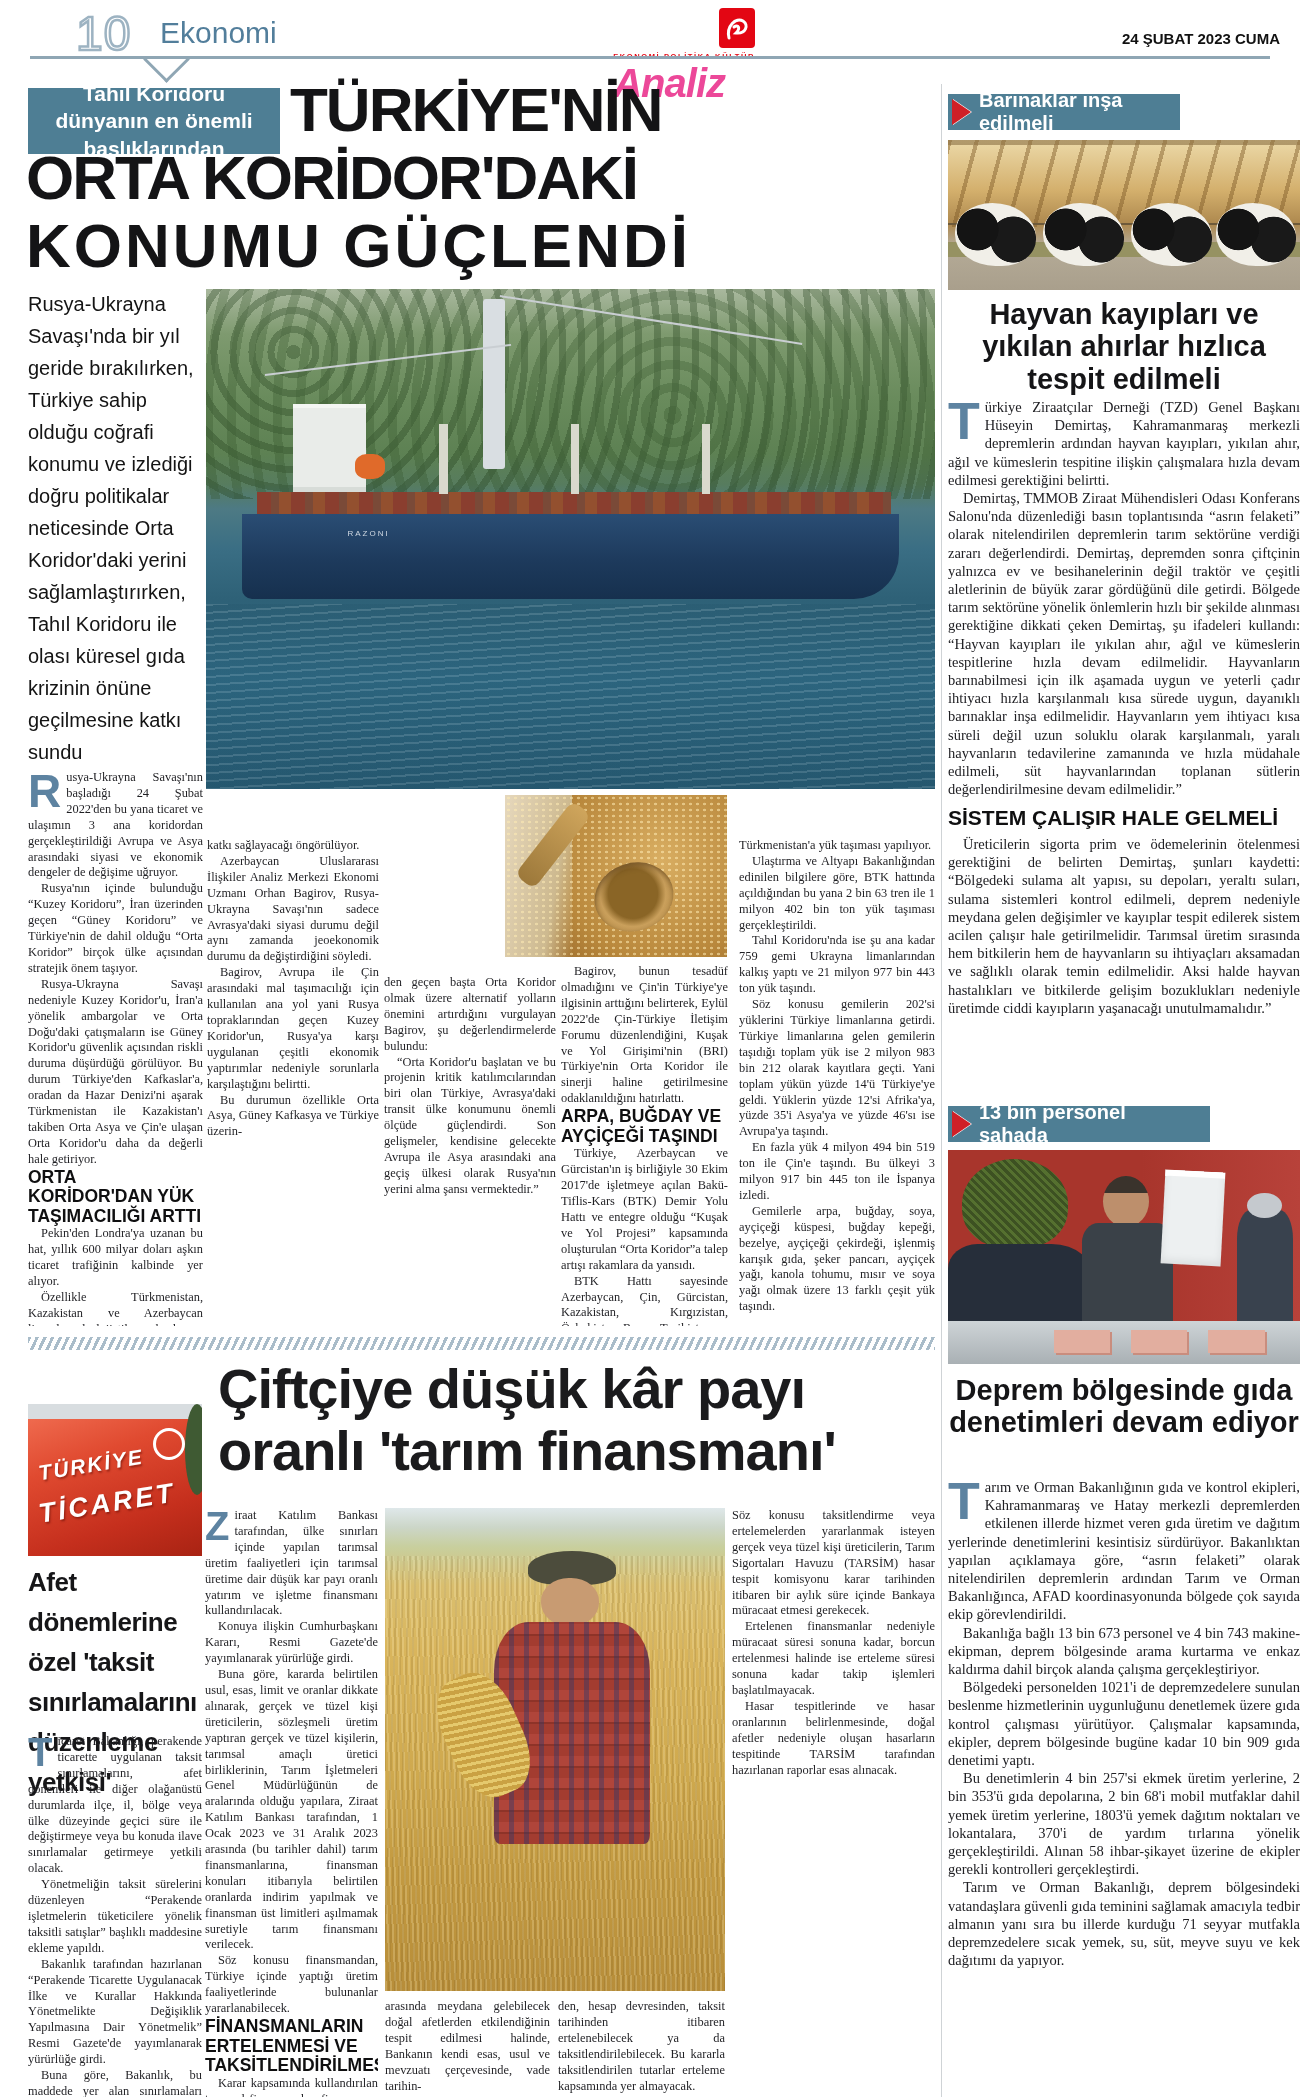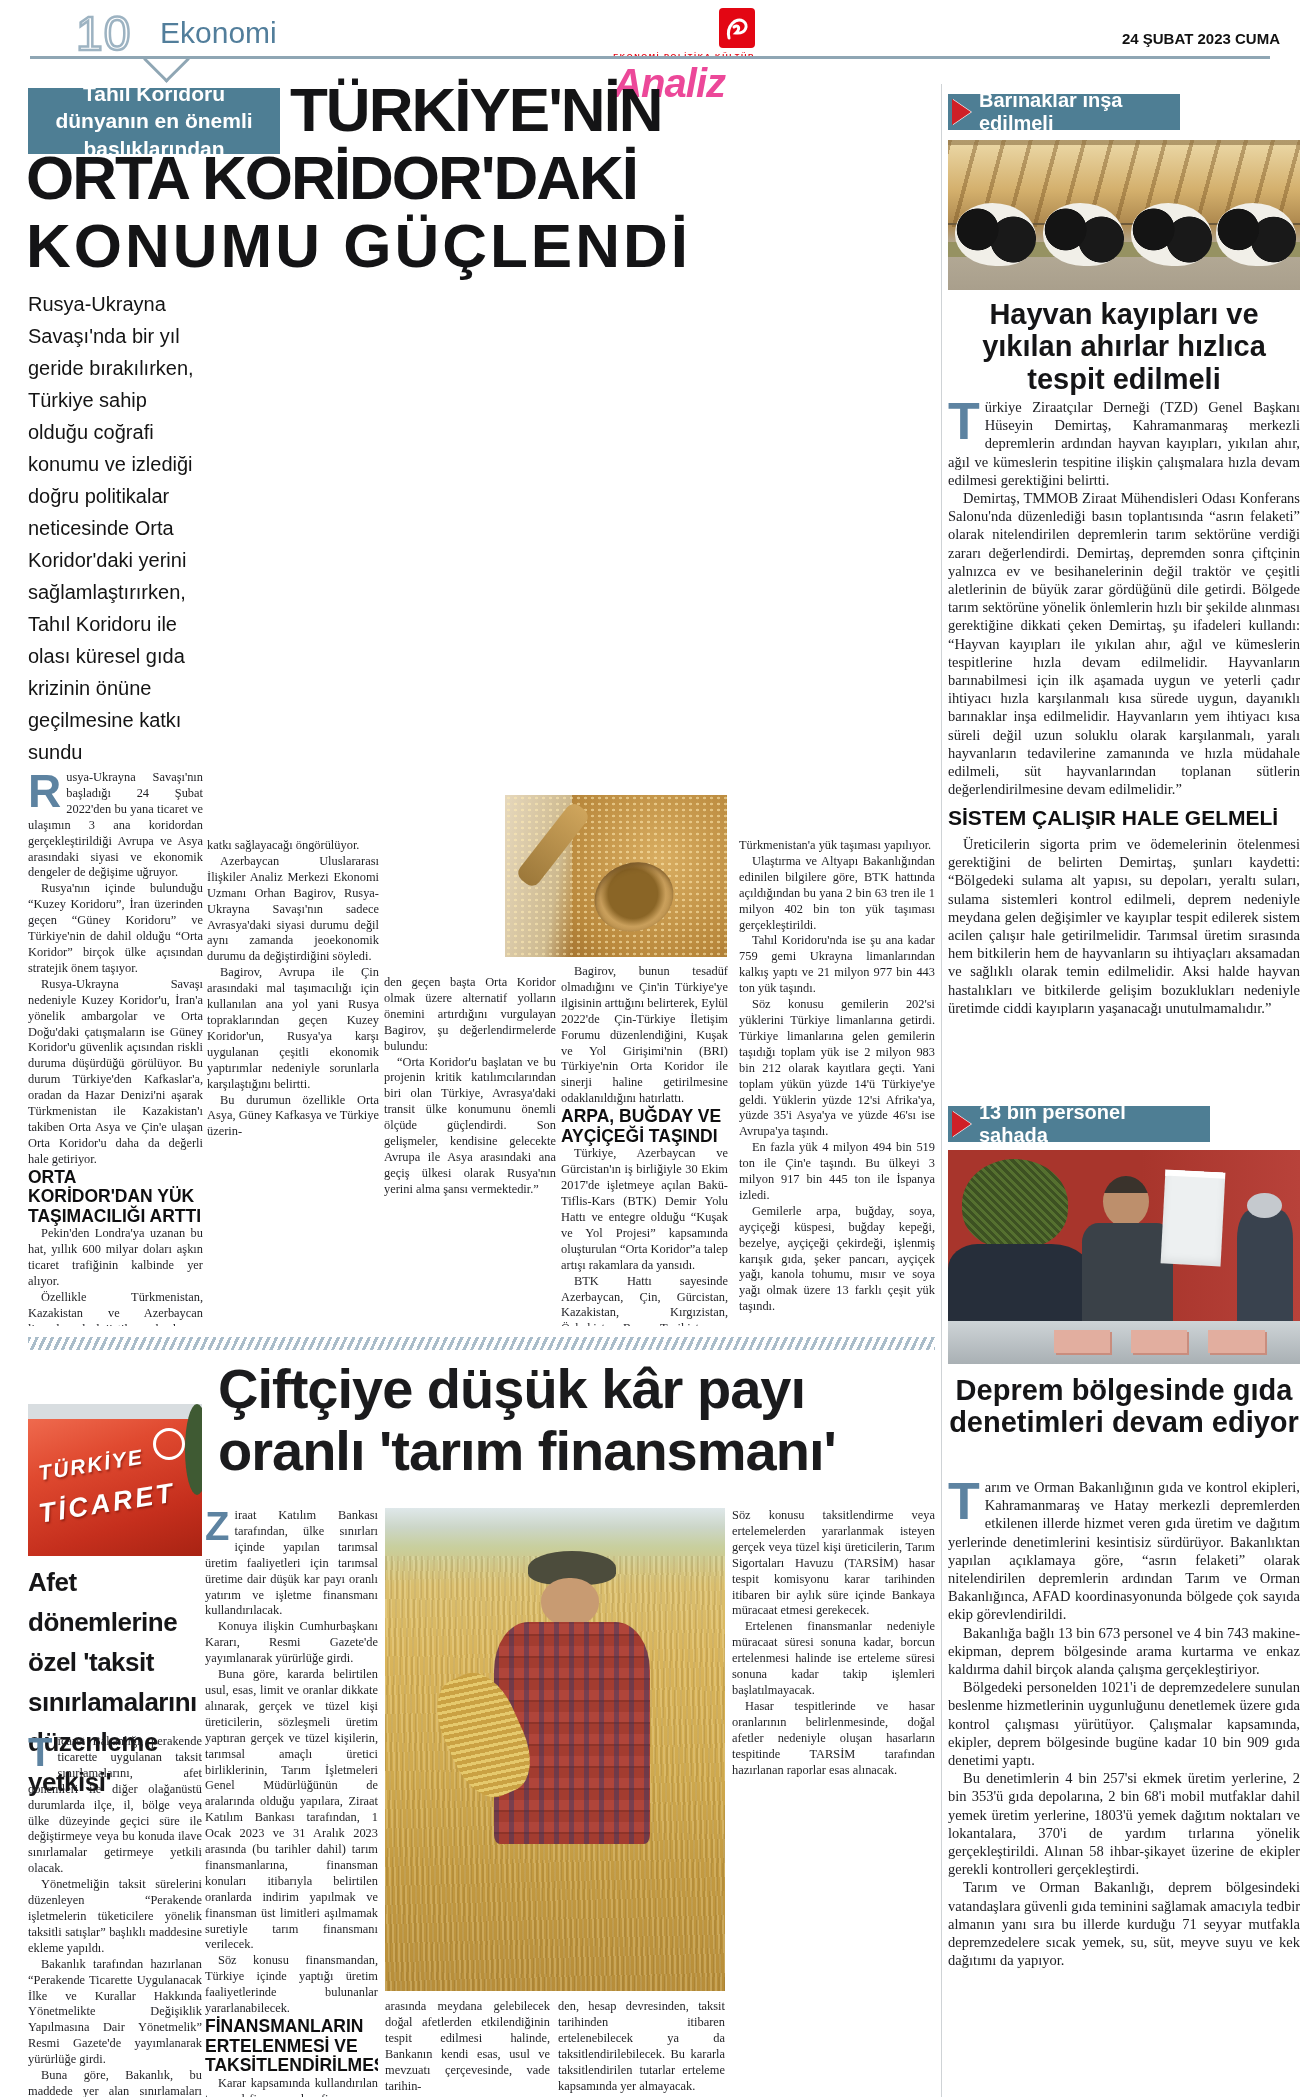--- a/index.html
+++ b/index.html
@@ -183,20 +183,36 @@
   <div class="abs date">24 ŞUBAT 2023 CUMA</div>
   <div class="abs header-rule"></div>
   <div class="abs header-chevron"></div>
 
   <div class="abs kicker">Tahıl Koridoru dünyanın en önemli başlıklarından</div>
   <div class="abs hl hl1">TÜRKİYE'NİN</div>
   <div class="abs hl hl2">ORTA KORİDOR'DAKİ</div>
   <div class="abs hl hl3">KONUMU GÜÇLENDİ</div>
   <div class="abs lead">Rusya-Ukrayna Savaşı'nda bir yıl geride bırakılırken, Türkiye sahip olduğu coğrafi konumu ve izlediği doğru politikalar neticesinde Orta Koridor'daki yerini sağlamlaştırırken, Tahıl Koridoru ile olası küresel gıda krizinin önüne geçilmesine katkı sundu</div>
 
+  <div class="photo ship">
+    <div class="sp-trees"></div>
+    <div class="sp-tower"></div>
+    <div class="sp-cable a"></div>
+    <div class="sp-cable b"></div>
+    <div class="sp-super"></div>
+    <div class="sp-boat"></div>
+    <div class="sp-deck"></div>
+    <div class="sp-crane" style="left:32%;"></div>
+    <div class="sp-crane" style="left:50%;"></div>
+    <div class="sp-crane" style="left:68%;"></div>
+    <div class="sp-hull">
+      <span class="sp-name">RAZONI</span>
+    </div>
+    <div class="sp-water"></div>
+  </div>
 
   <div class="photo grain">
     <div class="gp-sack"></div>
     <div class="gp-tex"></div>
     <div class="gp-handle"></div>
     <div class="gp-bowl"></div>
   </div>
 
   <div class="abs bodycol col1">
     <p><span class="dc">R</span><span>usya-Ukrayna Savaşı'nın başladığı 24 Şubat 2022'den bu yana ticaret ve ulaşımın 3 ana koridordan gerçekleştirildiği Avrupa ve Asya arasındaki siyasi ve ekonomik dengeler de değişime uğruyor.</span></p>

